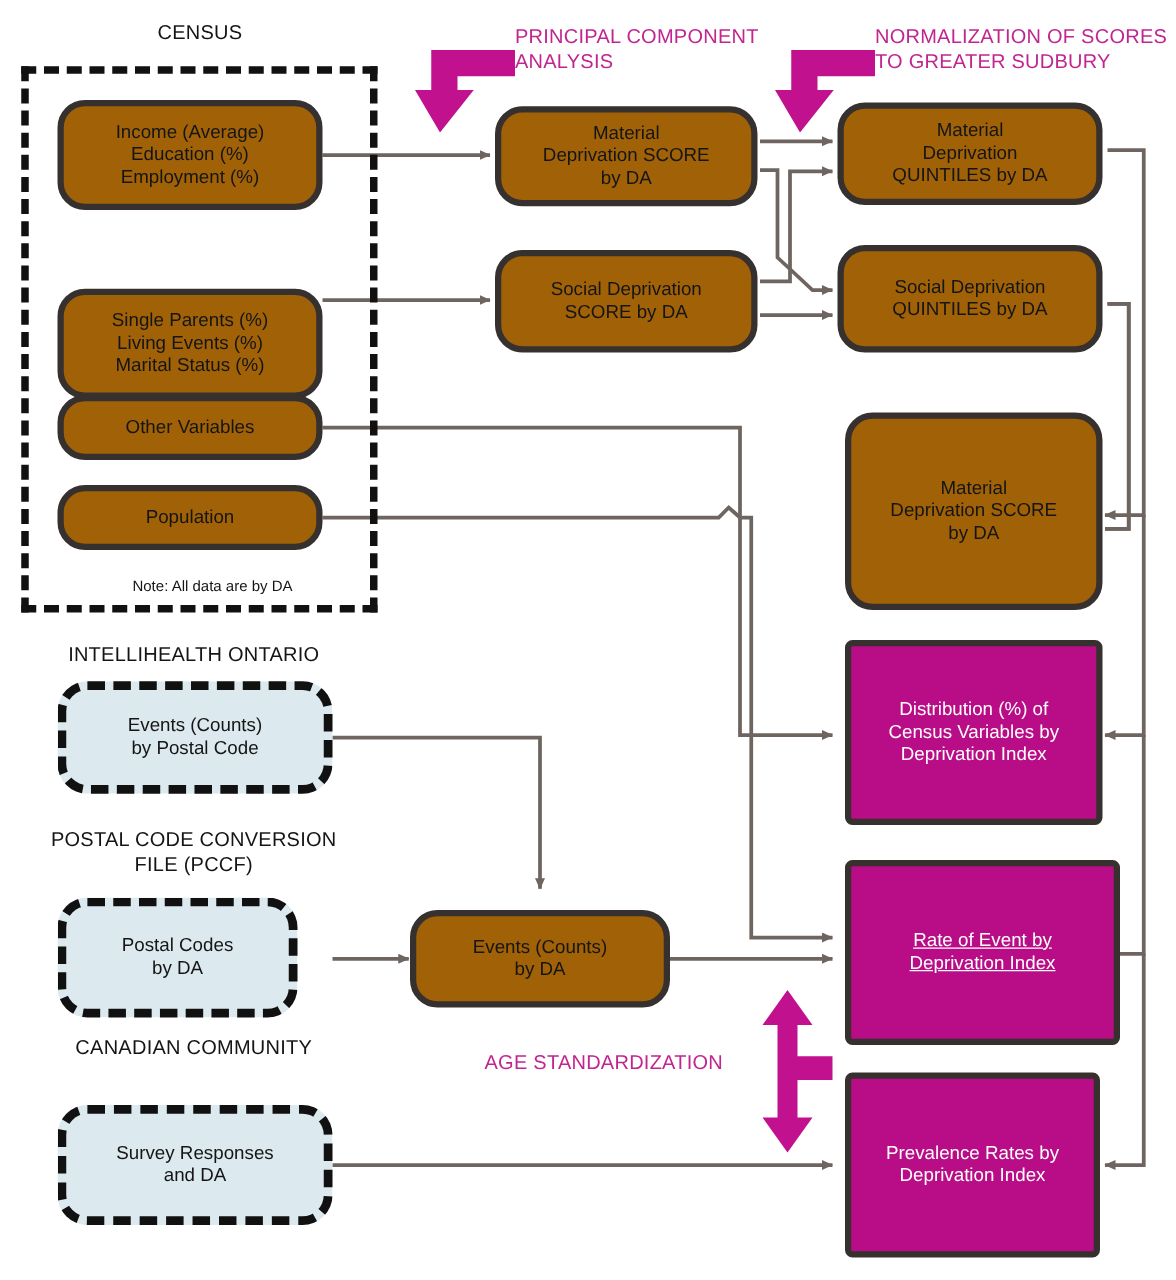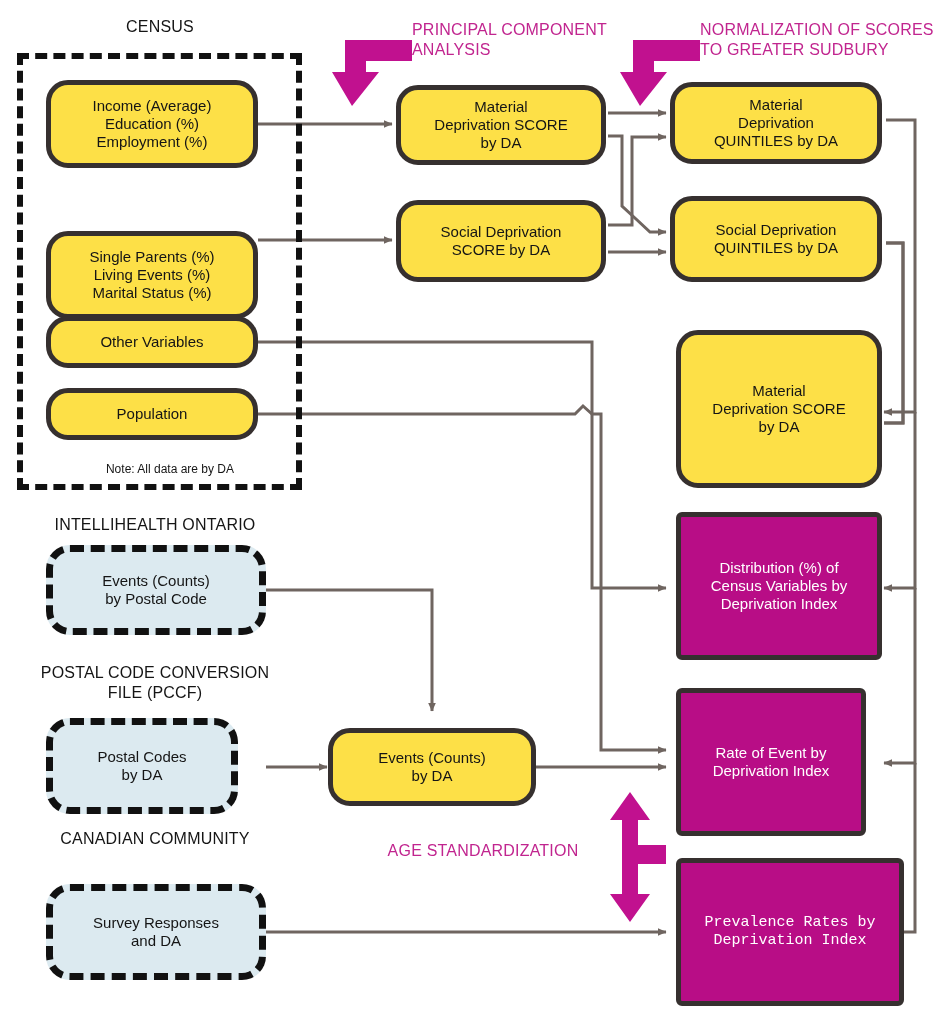--- a/index.html
+++ b/index.html
@@ -4,21 +4,21 @@
 <style>
   html,body{margin:0;padding:0;background:#ffffff;}
   body{width:941px;height:1024px;position:relative;overflow:hidden;
        font-family:"Liberation Sans","DejaVu Sans",sans-serif;}
   #stage{position:absolute;left:0;top:0;width:941px;height:1024px;}
   svg#wires{position:absolute;left:0;top:0;width:941px;height:1024px;}
 
   .node{position:absolute;box-sizing:border-box;display:flex;align-items:center;
         justify-content:center;text-align:center;line-height:1.22;color:#151515;
         font-size:15px;}
-  .solid{background:#fde047;border:5px solid #36302f;border-radius:22px;}
+  .solid{background:#a16207;border:5px solid #36302f;border-radius:22px;}
   .dashed{background:#dceaf0;border:7px dashed #111111;border-radius:24px;}
   .magenta{background:#b80d86;border:5px solid #36302f;border-radius:6px;color:#ffffff;}
 
   .grouplabel{position:absolute;font-size:16px;color:#151515;letter-spacing:.2px;
               text-align:center;line-height:1.24;}
   .steplabel{position:absolute;font-size:16px;color:#c1258f;letter-spacing:.2px;
              line-height:1.22;}
   .note{position:absolute;font-size:12px;color:#151515;}
   .censusframe{position:absolute;border:6px dashed #111111;box-sizing:border-box;}
   .mag-svg{position:absolute;}
@@ -208,27 +208,27 @@
   </div>
 
   <div class="node magenta" style="left:676px;top:512px;width:206px;height:148px;">
     <div>
       <div>Distribution (%) of</div>
       <div>Census Variables by</div>
       <div>Deprivation Index</div>
     </div>
   </div>
 
-  <div class="node magenta" style="left:676px;top:688px;width:190px;height:148px;">
+  <div class="node magenta" style="left:676px;top:688px;width:220px;height:148px;text-decoration:underline;">
     <div>
       <div>Rate of Event by</div>
       <div>Deprivation Index</div>
     </div>
   </div>
 
-  <div class="node magenta" style="left:676px;top:858px;width:228px;height:148px;font-family:Liberation Mono, monospace;">
+  <div class="node magenta" style="left:676px;top:858px;width:204px;height:148px;">
     <div>
       <div>Prevalence Rates by</div>
       <div>Deprivation Index</div>
     </div>
   </div>
 
 </div>
 
 </body></html>

